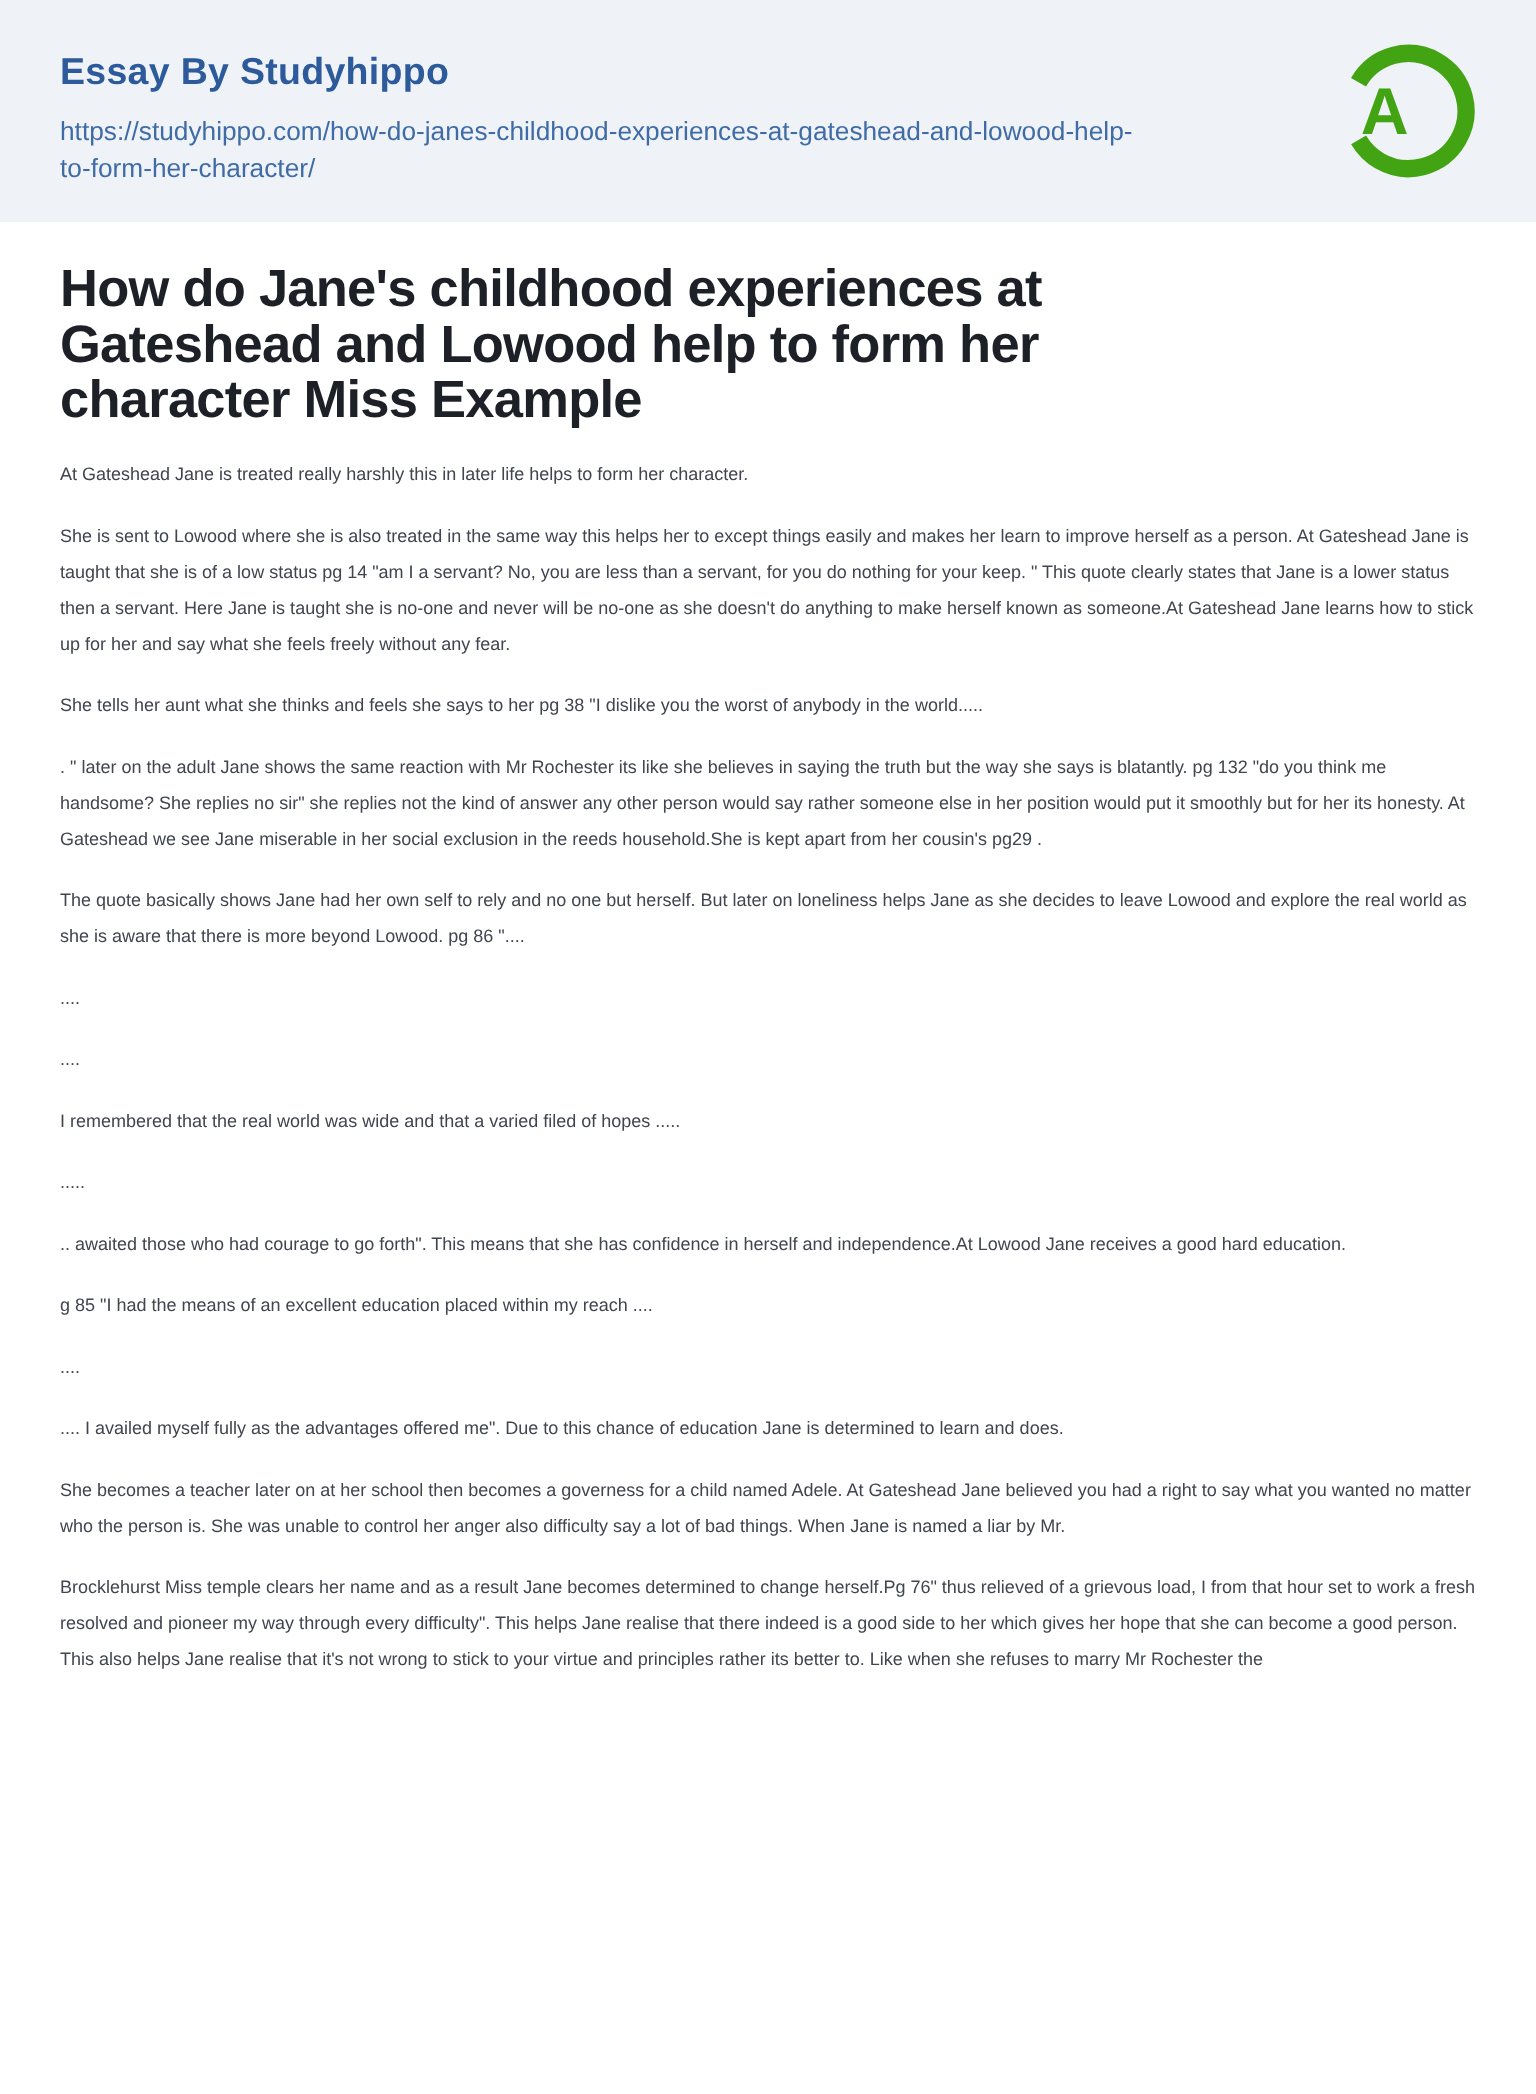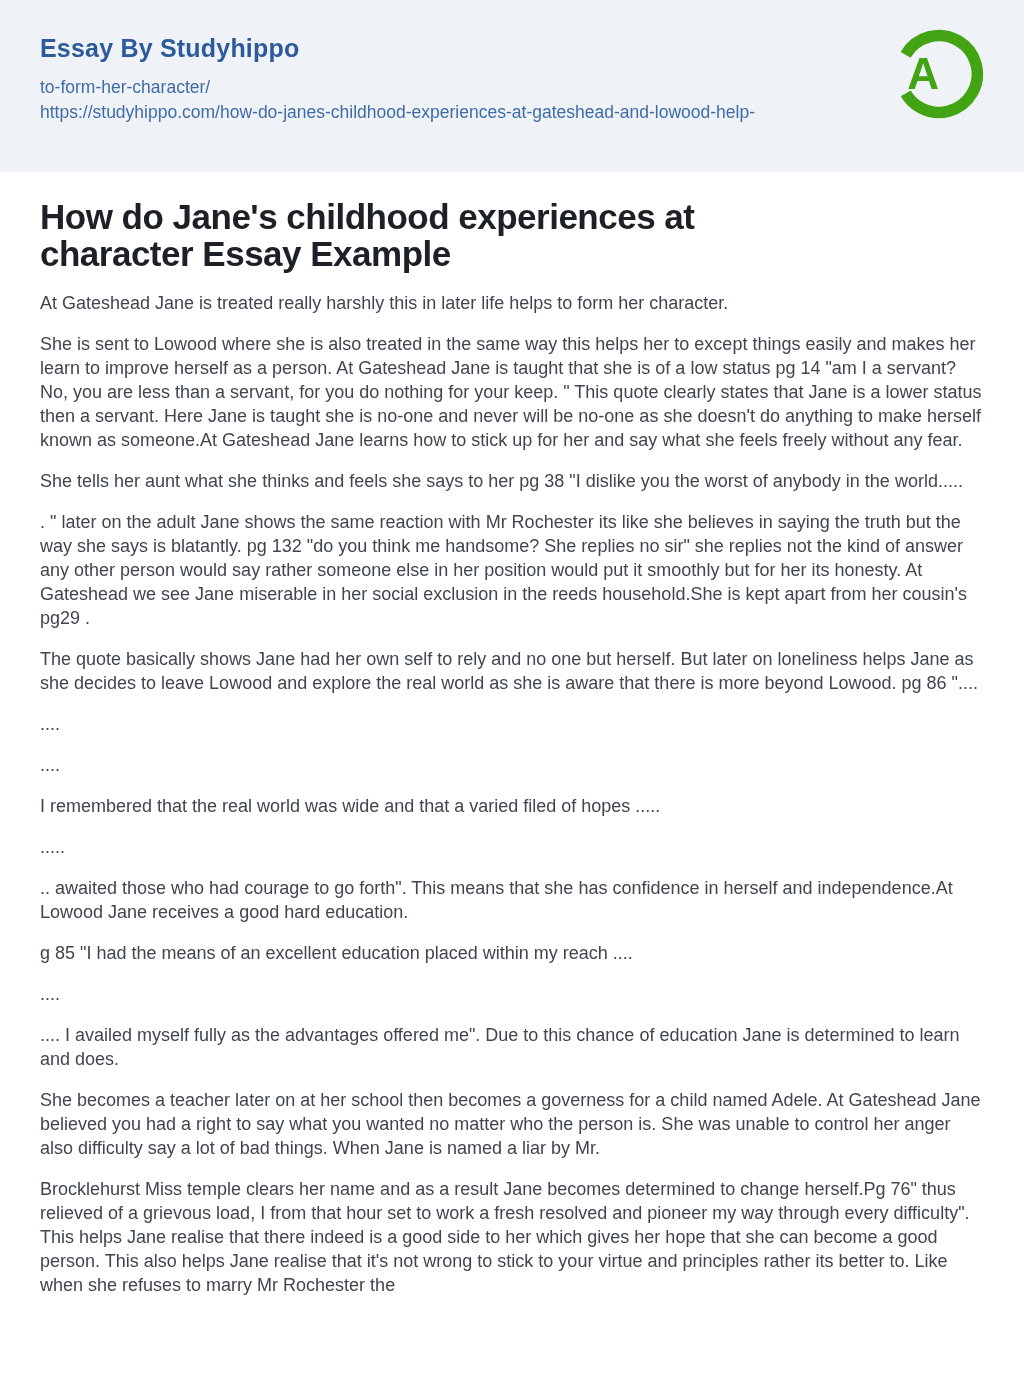--- a/index.html
+++ b/index.html
@@ -12,21 +12,21 @@
   body {
     width: 1024px;
     min-height: 1396px;
     position: relative;
   }
 
   
   .site-header {
     position: relative;
     width: 100%;
-    height: 172px;
+    height: 148px;
     background: #eff2f6;
     padding: 34px 56px 0 40px;
   }
   .site-title {
     font-size: 25px;
     font-weight: bold;
     color: #2c5a9b;
     letter-spacing: 0.2px;
     margin: 0 0 12px 0;
   }
@@ -54,46 +54,47 @@
     margin: 0 0 19px 0;
     font-size: 35px;
     line-height: 37px;
     font-weight: 800;
     letter-spacing: -0.5px;
     color: #1d2026;
   }
   .essay-title .title-line { display: block; }
   .essay-body p {
     margin: 0 0 17px 0;
-    font-size: 18px;
+    font-size: 12px;
     line-height: 24px;
     color: #40454f;
   }
 </style>
 </head>
 <body>
 
 <header class="site-header">
   <div class="site-title">Essay By Studyhippo</div>
   <div class="site-url">
+    <span class="url-line">https://studyhippo.com/how-do-janes-childhood-experiences-at-gateshead-and-lowood-help-</span>
     <span class="url-line">to-form-her-character/</span>
-    <span class="url-line">https://studyhippo.com/how-do-janes-childhood-experiences-at-gateshead-and-lowood-help-</span>
   </div>
   <div class="logo">
     <svg viewBox="0 0 100 100" width="96" height="100" aria-hidden="true">
       <circle cx="52" cy="50" r="40" fill="none" stroke="#42a412" stroke-width="12" stroke-dasharray="209 43" transform="rotate(-150 52 50)"></circle>
       <text x="19" y="66" font-size="46" font-weight="bold" fill="#42a412" font-family="Liberation Sans, DejaVu Sans, sans-serif">A</text>
     </svg>
   </div>
 </header>
 
 <main class="content">
   <h1 class="essay-title">
     <span class="title-line">How do Jane's childhood experiences at</span>
-    <span class="title-line">character Essay Example</span>
+    <span class="title-line">Gateshead and Lowood help to form her</span>
+    <span class="title-line">character Miss Example</span>
   </h1>
 
   <div class="essay-body">
     <p>At Gateshead Jane is treated really harshly this in later life helps to form her character.</p>
     <p>She is sent to Lowood where she is also treated in the same way this helps her to except things easily and makes her learn to improve herself as a person. At Gateshead Jane is taught that she is of a low status pg 14 "am I a servant? No, you are less than a servant, for you do nothing for your keep. " This quote clearly states that Jane is a lower status then a servant. Here Jane is taught she is no-one and never will be no-one as she doesn't do anything to make herself known as someone.At Gateshead Jane learns how to stick up for her and say what she feels freely without any fear.</p>
     <p>She tells her aunt what she thinks and feels she says to her pg 38 "I dislike you the worst of anybody in the world.....</p>
     <p>. " later on the adult Jane shows the same reaction with Mr Rochester its like she believes in saying the truth but the way she says is blatantly. pg 132 "do you think me handsome? She replies no sir" she replies not the kind of answer any other person would say rather someone else in her position would put it smoothly but for her its honesty. At Gateshead we see Jane miserable in her social exclusion in the reeds household.She is kept apart from her cousin's pg29 .</p>
     <p>The quote basically shows Jane had her own self to rely and no one but herself. But later on loneliness helps Jane as she decides to leave Lowood and explore the real world as she is aware that there is more beyond Lowood. pg 86 "....</p>
     <p>....</p>
     <p>....</p>

